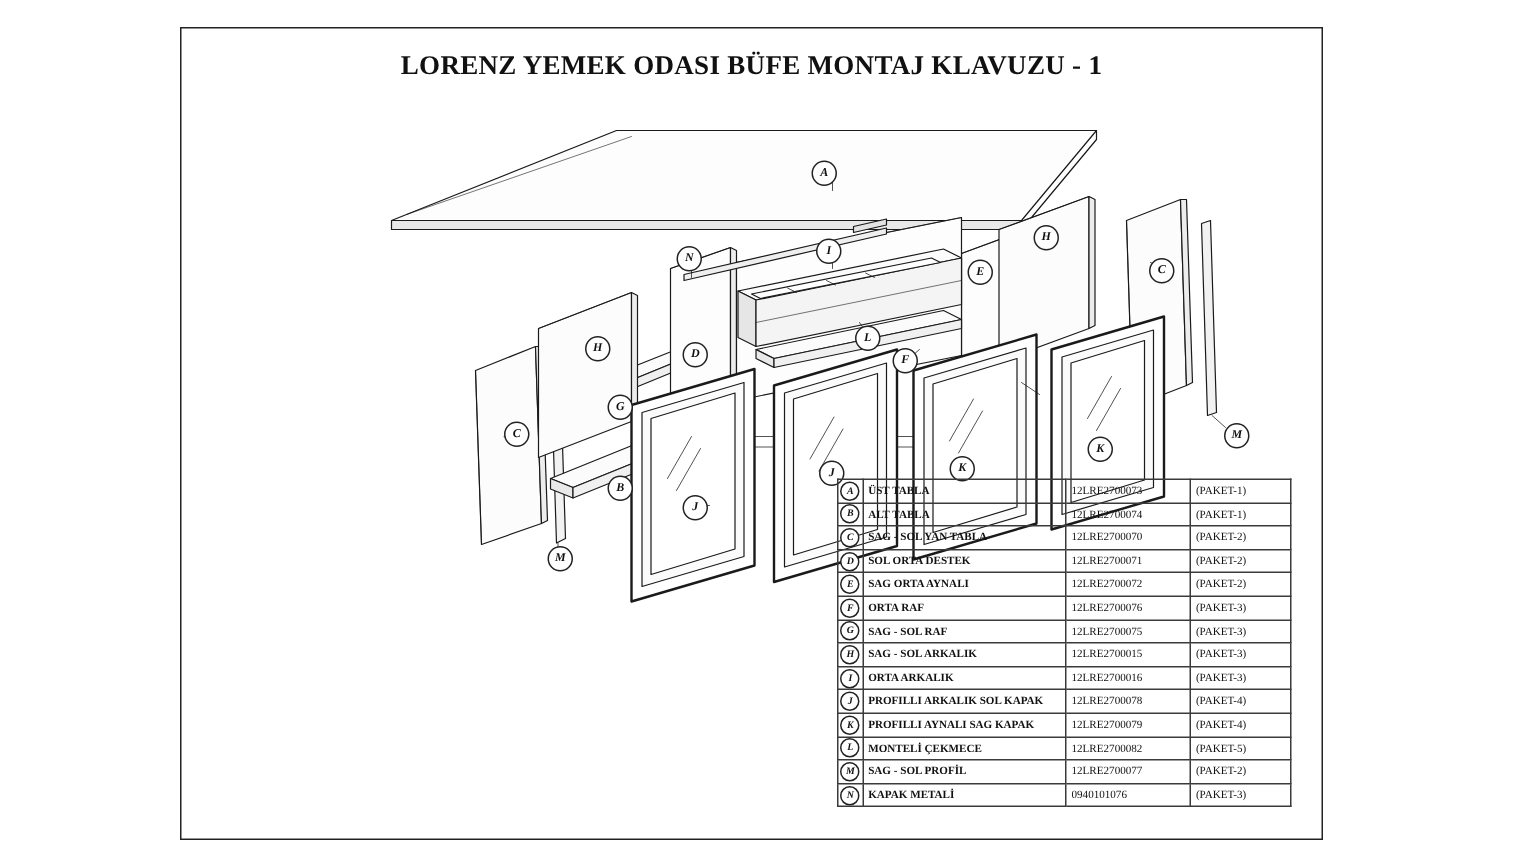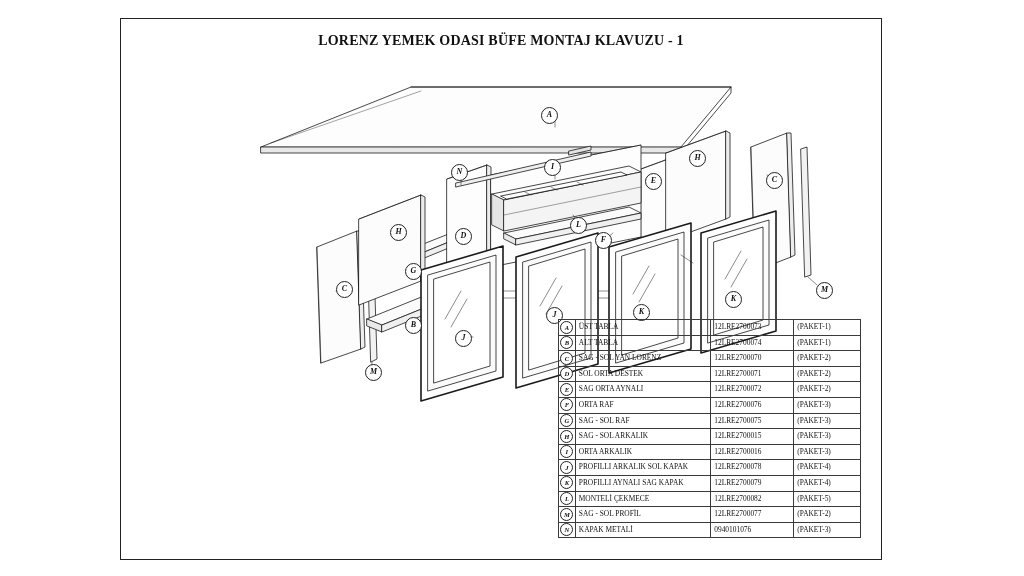--- a/index.html
+++ b/index.html
@@ -1,26 +1,26 @@
 <!DOCTYPE html>
 <html><head>
 <meta charset="utf-8">
 <style>
   html,body{margin:0;padding:0;background:#ffffff;}
   body{width:1024px;height:576px;overflow:hidden;font-family:"Liberation Serif",serif;color:#111;}
   #sheet{position:absolute;left:0;top:0;width:1024px;height:576px;background:#fff;}
   #frame{position:absolute;left:120px;top:18px;width:760px;height:540px;border:1px solid #222;background:#fff;}
-  #title{position:absolute;left:0;top:14px;width:100%;text-align:center;font-weight:bold;font-size:14px;letter-spacing:.2px;font-family:"Liberation Serif",serif;}
+  #title{position:absolute;left:0;top:14px;width:100%;text-align:center;font-weight:bold;font-size:18px;letter-spacing:.2px;font-family:"Liberation Serif",serif;}
   
   #art{position:absolute;left:0;top:0;width:760px;height:540px;}
   
   #parts{position:absolute;left:437px;top:300px;width:303px;border-collapse:collapse;font-size:7.4px;font-family:"Liberation Serif",serif;}
   #parts td{border:.6px solid #3a3a3a;padding:1px 3px;height:12.6px;line-height:12.6px;vertical-align:middle;}
   #parts td.key{width:16px;text-align:center;padding:0;}
-  #parts td.name{width:135px;font-weight:normal;font-size:7.4px;}
+  #parts td.name{width:135px;font-weight:bold;font-size:7.4px;}
   #parts td.code{width:78px;}
   #parts td.pack{width:62px;text-align:left;}
   .bub{display:inline-block;width:11px;height:11px;line-height:11px;border:.7px solid #222;border-radius:50%;text-align:center;font-size:6.6px;font-style:italic;font-weight:bold;background:#fff;}
   
   .co{position:absolute;width:15px;height:15px;line-height:14px;border:.8px solid #222;border-radius:50%;text-align:center;font-size:8px;font-style:italic;font-weight:bold;background:#fff;color:#111;}
   svg{display:block;}
 </style>
 </head>
 <body>
 
@@ -210,21 +210,21 @@
             <td class="pack">(PAKET-1)</td>
           </tr>
           <tr>
             <td class="key"><span class="bub">B</span></td>
             <td class="name">ALT TABLA</td>
             <td class="code">12LRE2700074</td>
             <td class="pack">(PAKET-1)</td>
           </tr>
           <tr>
             <td class="key"><span class="bub">C</span></td>
-            <td class="name">SAG - SOL YAN LORENZ</td>
+            <td class="name">SAG - SOL YAN TABLA</td>
             <td class="code">12LRE2700070</td>
             <td class="pack">(PAKET-2)</td>
           </tr>
           <tr>
             <td class="key"><span class="bub">D</span></td>
             <td class="name">SOL ORTA DESTEK</td>
             <td class="code">12LRE2700071</td>
             <td class="pack">(PAKET-2)</td>
           </tr>
           <tr>

